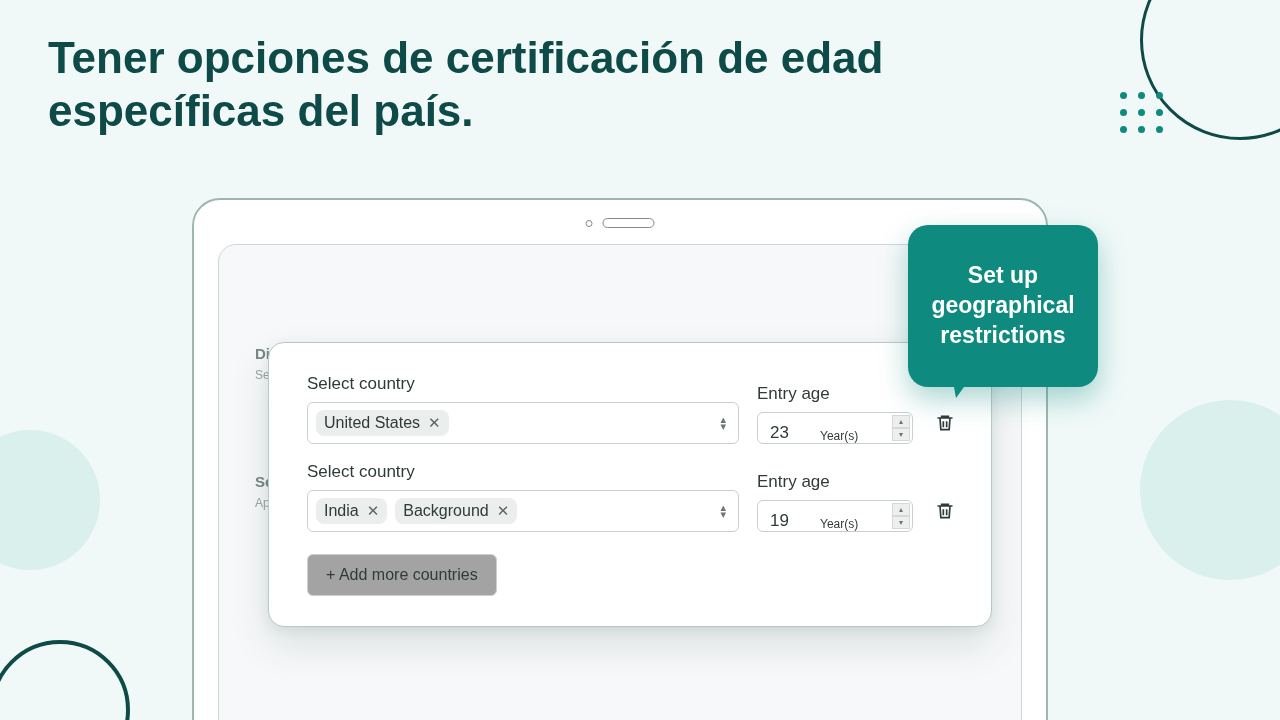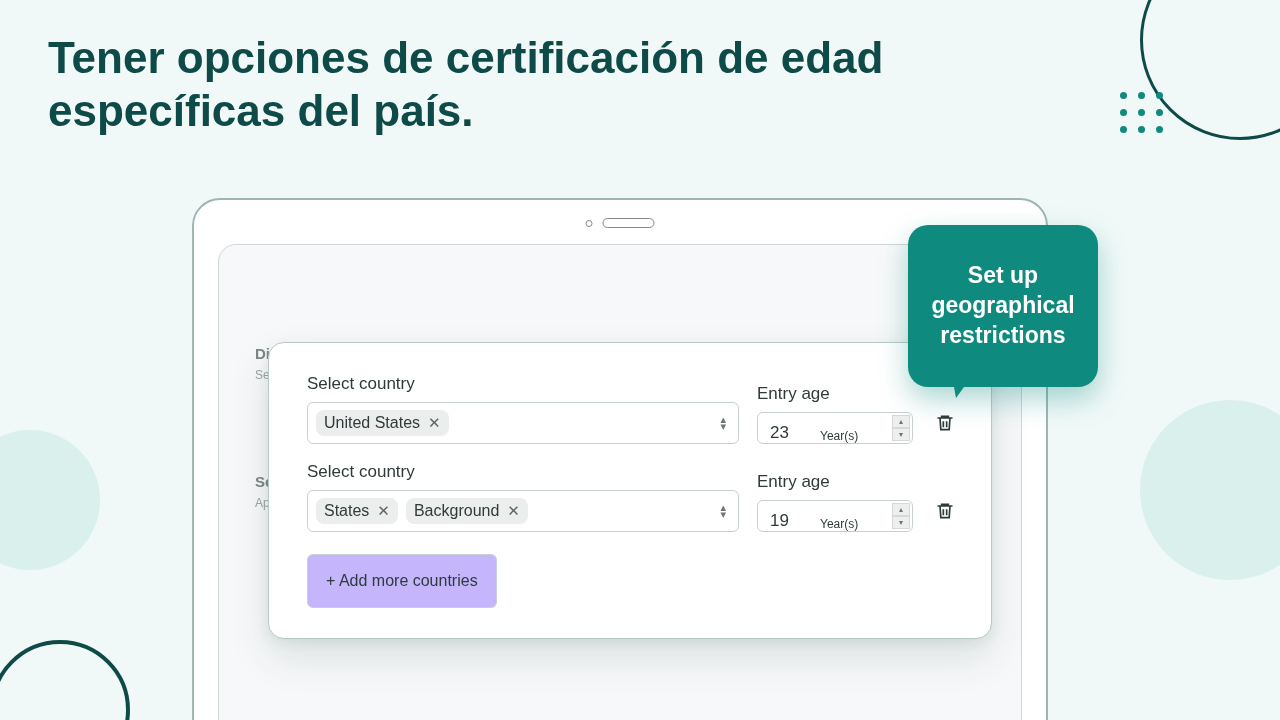--- a/index.html
+++ b/index.html
@@ -268,24 +268,24 @@
   width: 28px;
   height: 42px;
   display: flex;
   align-items: center;
   justify-content: center;
   cursor: pointer;
 }
 .trash svg { width: 20px; height: 22px; }
 .add-btn {
   margin-top: 4px;
-  height: 54px;
+  height: 42px;
   border: 1px solid #c9d1d0;
   border-radius: 6px;
-  background: #c4b5fd;
+  background: #a3a3a3;
   padding: 0 18px;
   font-size: 16px;
   color: #2f3b3a;
   display: inline-flex;
   align-items: center;
   cursor: pointer;
 }
 .callout {
   position: absolute;
   top: 225px;
@@ -391,21 +391,21 @@
       </div>
     </div>
   </div>
 
   <div class="row-group">
     <div class="row-line">
       <div class="col-country">
         <div class="field-label">Select country</div>
         <div class="select-box">
           <div class="chip">
-            <span>States</span>
+            <span>India</span>
             <span class="x">✕</span>
           </div>
           <div class="chip">
             <span>Background</span>
             <span class="x">✕</span>
           </div>
           <div class="select-caret">
               <span>▴</span>
               <span>▾</span>
             </div>

